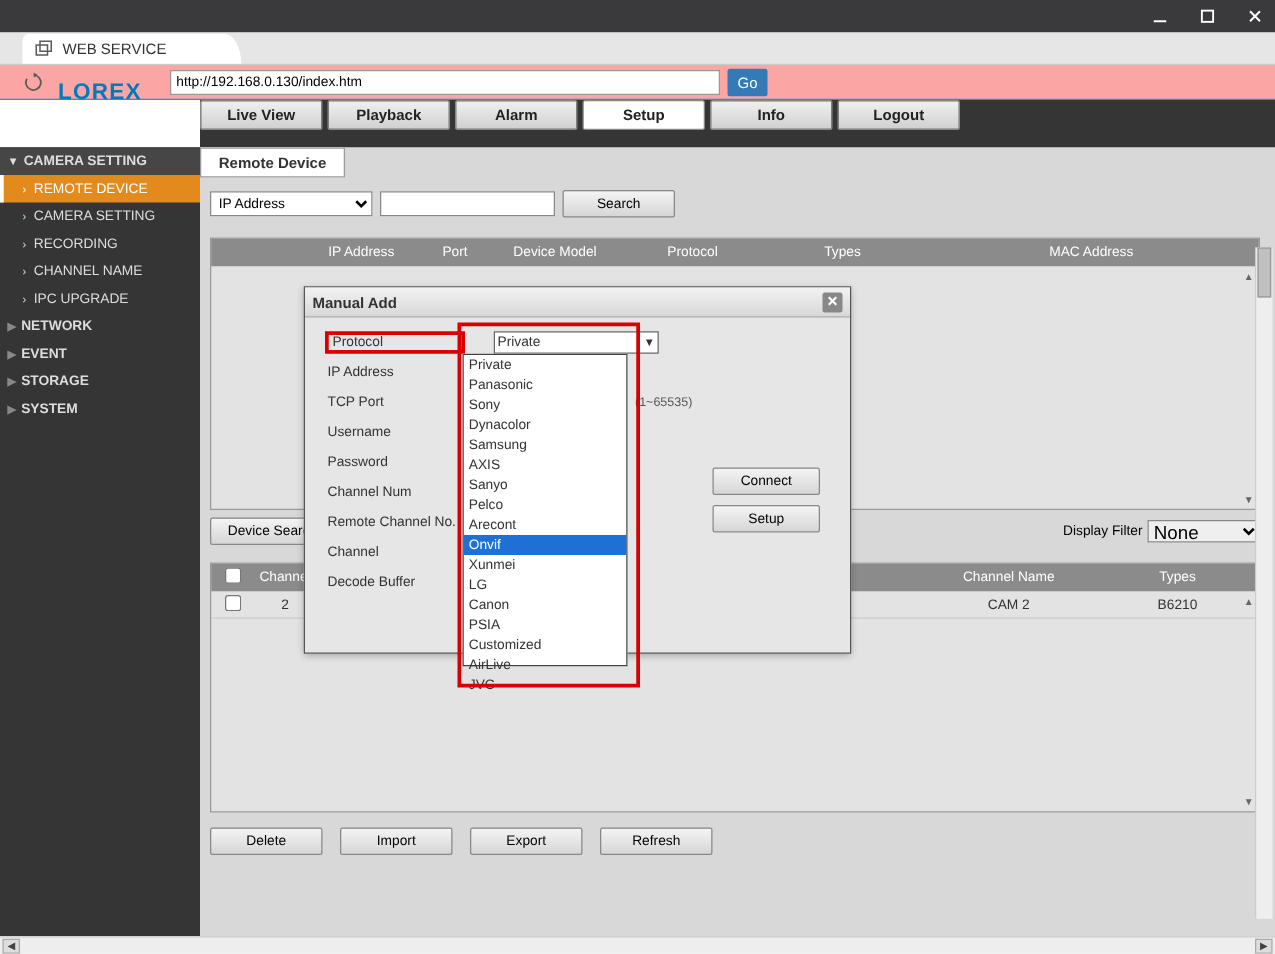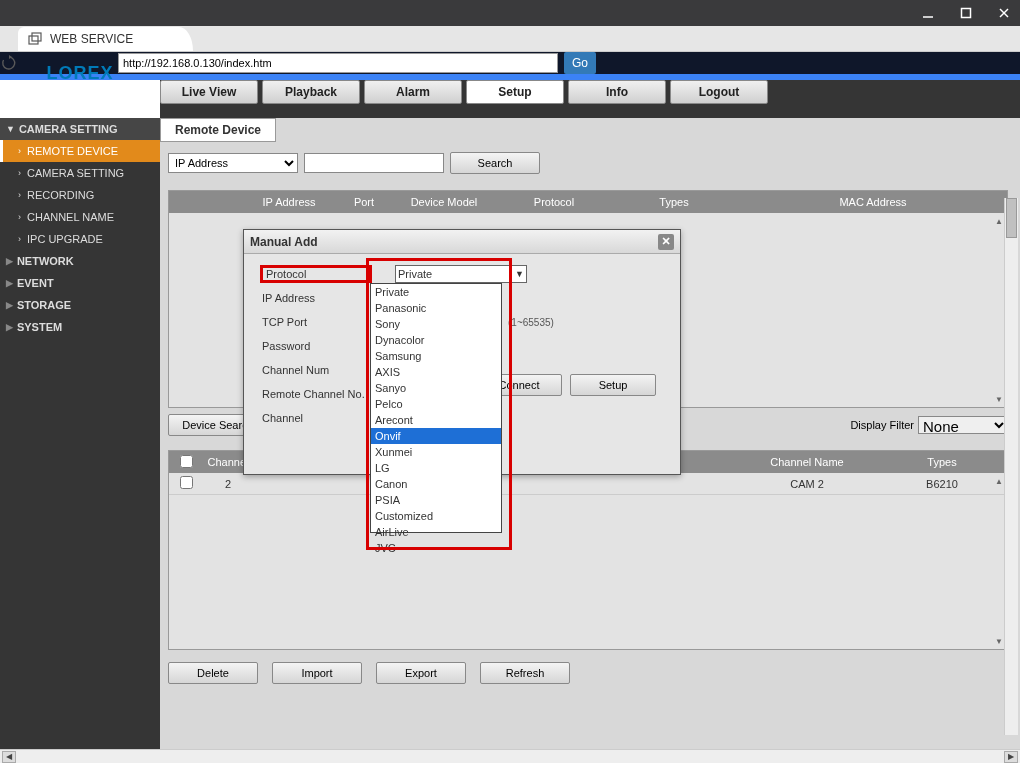--- a/index.html
+++ b/index.html
@@ -10,21 +10,21 @@
   .titlebar .win-btn { color: #fff; font-size: 14px; width: 20px; height: 20px; display: flex; align-items: center; justify-content: center; cursor: default; }
   .titlebar svg { display:block; }
 
   
   .tabrow { background: #e6e6e6; height: 26px; display: flex; align-items: flex-end; padding-left: 18px; border-bottom: 1px solid #ccc;}
   .tab { background: #fff; height: 24px; border-top-left-radius: 6px; border-top-right-radius: 14px 24px; padding: 0 60px 0 10px; display: flex; align-items: center; font-size: 12px; color: #333; position: relative; }
   .tab .tab-icon { width: 14px; height: 14px; margin-right: 8px; color:#5a5a5a; }
   .tab .tab-icon svg { display:block; }
 
   
-  .urlrow { background: #0f172a; height: 28px; display: flex; align-items: center; border-bottom: 6px solid #3b82f6;}
+  .urlrow { background: #fca5a5; height: 28px; display: flex; align-items: center; padding-left: 18px; border-bottom: 1px solid #3b82f6;}
   .refresh-icon { width: 18px; height: 18px; margin-right: 100px; color:#5a5a5a; display:flex; align-items:center; justify-content:center;}
   .url-input { width: 440px; height: 20px; font-size: 11px; padding: 0 4px; border: 1px solid #999; background:#fff;}
   .go-btn { margin-left: 6px; background: #337ab7; color: #fff; border: none; height: 22px; width: 32px; font-size: 12px; border-radius: 2px; }
 
   
   .app { display: flex; height: calc(763px - 26px - 26px - 28px - 14px); background: #353535; }
   .brand { background:#fff; height:38px; display:flex; align-items:center; justify-content:center; font-weight:bold; color:#007ab8; font-size:18px; letter-spacing:1px; text-align:center; flex-direction:column; line-height:1;gap:44px;}
   .brand small { color:#444; font-size:8px; letter-spacing:0; font-weight:bold;}
   .right-col { flex:1; background:#dcdcdc; display:flex; flex-direction:column;}
   .nav-tabs { background:#353535; height:38px; display:flex; padding-left:0; gap:4px;}
@@ -84,21 +84,21 @@
   .form-row .note { font-size:10px; color:#555; margin-left:6px;}
   .hl { outline:3px solid #d80000; outline-offset:-1px;}
   .proto-select-wrap { position:relative;padding-left:25px; }
   .proto-select-box { width:132px; height:18px; border:1px solid #666; background:#fff; font-size:11px; padding:0 2px; display:flex; align-items:center; justify-content:space-between;}
   .proto-select-box .dd-arrow{ font-size:9px;}
   .dropdown-list { position:absolute; top:18px; left:0; width:132px; background:#fff; border:1px solid #444; z-index:60; font-size:11px; max-height:250px;}
   .dropdown-list div { padding:0 4px; height:16px; display:flex; align-items:center;}
   .dropdown-list div.sel { background:#1e6fd6; color:#fff;}
   .red-box { position:absolute; border:3px solid #d80000; pointer-events:none; z-index:70;}
 
-  .side-btns { position:absolute; right:24px; top:120px; display:flex; flex-direction:row; gap:8px;}
+  .side-btns { position:absolute; right:24px; top:120px; display:flex; flex-direction:column; gap:8px;}
   .side-btns button { width:86px; height:22px; font-size:11px; background:linear-gradient(#f4f4f4,#d6d6d6); border:1px solid #888; border-radius:2px;}
 
   .modal-bottom { display:flex; justify-content:center; gap:20px; margin-top:8px;}
   .modal-bottom button { width:90px; height:22px; font-size:11px; background:linear-gradient(#f4f4f4,#d6d6d6); border:1px solid #888; border-radius:2px;}
 
   
   .hscroll { position:absolute; bottom:0; left:0; right:0; height:14px; background:#eee; border-top:1px solid #ccc; display:flex; align-items:center; justify-content:space-between; padding:0 2px;}
   .hscroll .sbtn{ width:14px; height:12px; background:#ddd; border:1px solid #aaa; display:flex; align-items:center; justify-content:center; font-size:8px; color:#444;}
   .vscroll { position:absolute; top:80px; right:2px; width:14px; bottom:14px; background:#eee; border-left:1px solid #ccc;}
   .vscroll .thumb{ position:absolute; top:0; left:1px; right:1px; height:40px; background:#c0c0c0; border:1px solid #999;}
@@ -269,30 +269,36 @@
               </div>
               <div class="form-row">
                   <label>IP Address</label>
                 </div>
               <div class="form-row">
                   <label>TCP Port</label>
                   <span style="width:132px;"></span>
                   <span class="note">(1~65535)</span>
                 </div>
               <div class="form-row">
+                  <label>Username</label>
+                </div>
+              <div class="form-row">
                   <label>Password</label>
                 </div>
               <div class="form-row">
                   <label>Channel Num</label>
                 </div>
               <div class="form-row">
                   <label>Remote Channel No.</label>
                 </div>
               <div class="form-row">
                   <label>Channel</label>
+                </div>
+              <div class="form-row">
+                  <label>Decode Buffer</label>
                 </div>
 
               <div class="side-btns">
                 <button>Connect</button>
                 <button>Setup</button>
               </div>
 
               <div class="modal-bottom">
                 <button style="visibility:hidden;">Save</button>
                 <button style="visibility:hidden;">Cancel</button>

